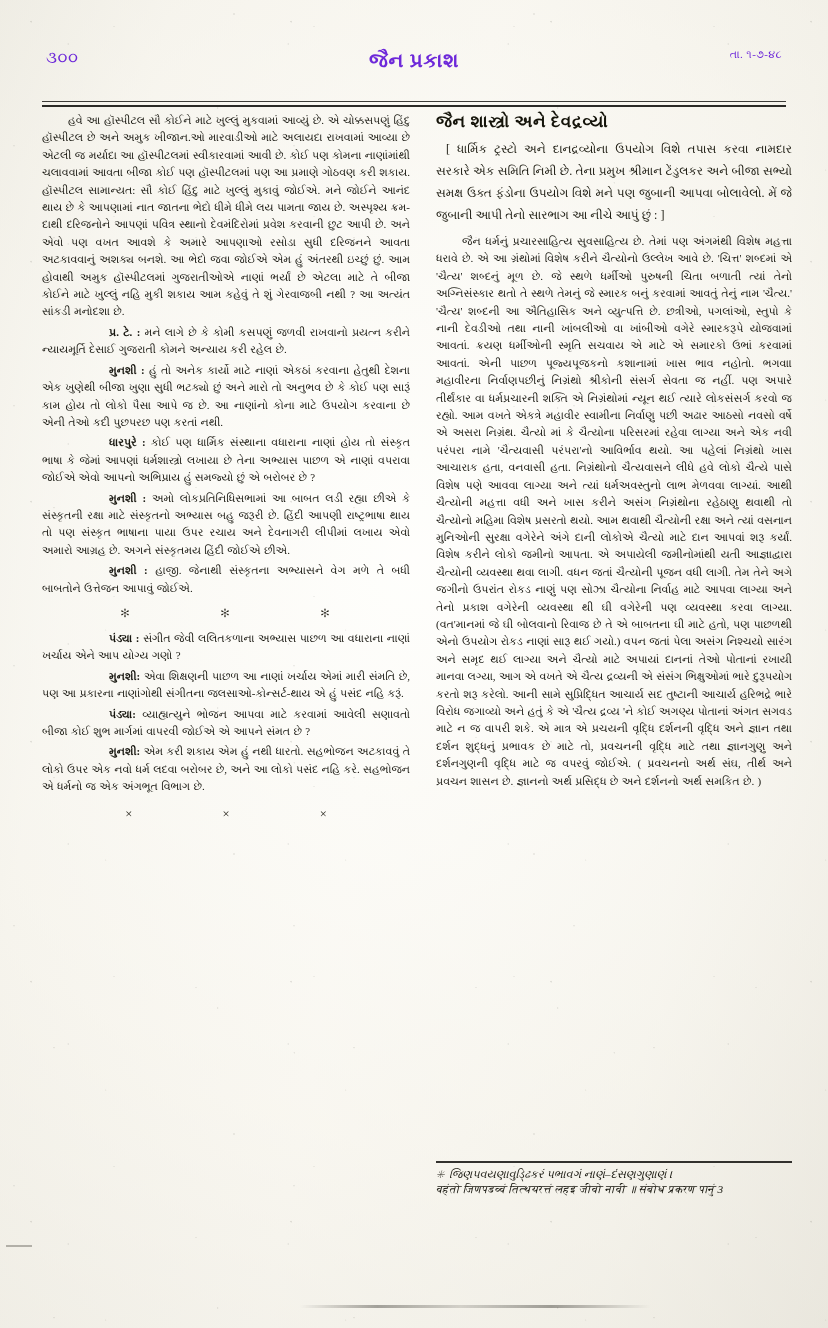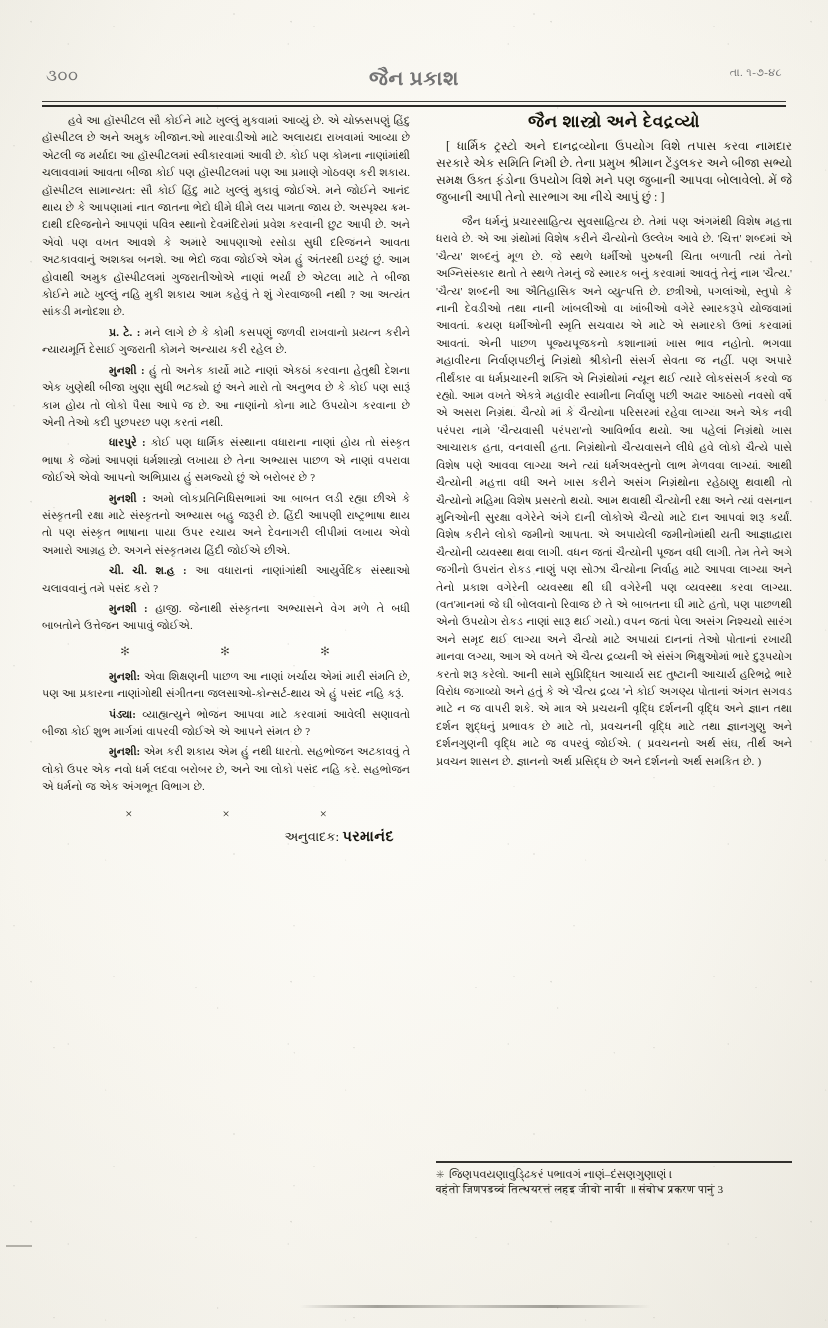--- a/index.html
+++ b/index.html
@@ -34,23 +34,23 @@
       radial-gradient(circle at 18% 88%, rgba(90,88,80,.22) 0 .6px, transparent 1.1px),
       radial-gradient(circle at 70% 95%, rgba(90,88,80,.18) 0 .6px, transparent 1.1px),
       radial-gradient(circle at 57% 14%, rgba(90,88,80,.16) 0 .5px, transparent 1px);
     background-size:260px 240px,300px 280px,220px 200px,340px 300px,280px 260px,320px 290px,240px 230px,300px 270px,280px 250px,200px 190px;
   }
 
   .content{position:absolute;inset:0;}
 
   
   .runhead{
-    position:absolute;left:46px;right:46px;top:66px;height:26px;
+    position:absolute;left:46px;right:46px;top:48px;height:26px;
     display:flex;align-items:flex-start;justify-content:space-between;
-    color:#737373;
+    color:#6d28d9;
   }
   .runhead .folio{font-size:16.5px;letter-spacing:.5px;}
   .runhead .mast{font-size:20px;font-weight:700;letter-spacing:.6px;
     position:absolute;left:50%;transform:translateX(-50%);top:1px;}
   .runhead .issue-date{font-size:11px;letter-spacing:.4px;}
 
   .rule-double{
     position:absolute;left:42px;right:42px;top:101px;height:5px;
   }
   .rule-double::before,.rule-double::after{
@@ -76,28 +76,27 @@
     text-justify:inter-word;
     color:#17160f;
     text-indent:26px;
     word-spacing:.6px;
   }
   .spk{font-weight:700;margin-left:41px;}
 
   
   .art-title{
     margin:0 0 6px 0;
-    text-align:center;
     font-size:17px;
     font-weight:700;
     letter-spacing:.5px;
     color:#141309;
   }
   p.standfirst{
-    font-size:12.1px;line-height:17px;text-align:justify;color:#1a190f;
+    font-size:12.1px;line-height:22px;text-align:justify;color:#1a190f;
     margin:0 0 7px 0;text-indent:10px;
   }
 
   
   .ast-row{
     display:flex;justify-content:space-around;
     margin:9px 34px 9px 34px;font-size:12px;color:#232118;letter-spacing:2px;
   }
   .x-row{
     display:flex;justify-content:space-around;
@@ -106,21 +105,21 @@
   .credit{
     margin:4px 0 0 0;text-align:right;font-size:13px;color:#14130c;padding-right:16px;
   }
   .credit .name{font-weight:700;font-size:14.5px;letter-spacing:.4px;}
 
   
   .footnote{
     position:absolute;left:0;right:0;bottom:0;
   }
   .fn-rule{height:1.6px;background:#1d1c18;margin:0 0 4px 0;width:100%;opacity:.9;}
-  .fn-line{font-size:11.3px;line-height:15.6px;color:#191810;margin:0;text-align:left;}
+  .fn-line{font-size:11.3px;line-height:15.6px;color:#191810;margin:0;text-align:left;font-style:italic;}
   .fn-star{font-size:11px;vertical-align:top;margin-right:2px;}
 
   
   .smudge{
     position:absolute;left:300px;top:1305px;width:350px;height:3px;
     background:linear-gradient(90deg,rgba(40,38,32,0) 0%,rgba(40,38,32,.40) 22%,rgba(40,38,32,.16) 46%,rgba(40,38,32,.42) 72%,rgba(40,38,32,0) 100%);
     filter:blur(.6px);pointer-events:none;
   }
   .edge-mark{
     position:absolute;left:6px;top:1245px;width:26px;height:2px;
@@ -164,36 +163,36 @@
         <p class="para">
           <span class="spk">ધારપુરે :</span>
           <span>કોઈ પણ ધાર્મિક સંસ્થાના વધારાના નાણાં હોય તો સંસ્કૃત ભાષા કે જેમાં આપણાં ધર્મશાસ્ત્રો લખાયા છે તેના અભ્યાસ પાછળ એ નાણાં વપરાવા જોઈએ એવો આપનો અભિપ્રાય હું સમજ્યો છું એ બરોબર છે ?</span>
         </p>
 
         <p class="para">
           <span class="spk">મુનશી :</span>
           <span>અમો લોકપ્રતિનિધિસભામાં આ બાબત લડી રહ્યા છીએ કે સંસ્કૃતની રક્ષા માટે સંસ્કૃતનો અભ્યાસ બહુ જરૂરી છે. હિંદી આપણી રાષ્ટ્રભાષા થાય તો પણ સંસ્કૃત ભાષાના પાયા ઉપર રચાય અને દેવનાગરી લીપીમાં લખાય એવો અમારો આગ્રહ છે. અગને સંસ્કૃતમય હિંદી જોઈએ છીએ.</span>
         </p>
 
-        <p class="para">
-          <span class="spk">ચી. ચી. શ.હ :</span>
-          <span>આ વધારાનાં નાણાંગાંથી આયુર્વેદિક સંસ્થાઓ ચલાવવાનું તમે પસંદ કરો ?</span>
-        </p>
 
         <p class="para">
           <span class="spk">મુનશી :</span>
           <span>હાજી. જેનાથી સંસ્કૃતના અભ્યાસને વેગ મળે તે બધી બાબતોને ઉત્તેજન આપાવું જોઈએ.</span>
         </p>
 
         <div class="ast-row">
           <span>✻</span>
           <span>✻</span>
           <span>✻</span>
         </div>
 
+        <p class="para">
+          <span class="spk">પંડ્યા :</span>
+          <span>સંગીત જેવી લલિતકળાના અભ્યાસ પાછળ આ વધારાના નાણાં ખર્ચાય એને આપ યોગ્ય ગણો ?</span>
+        </p>
 
         <p class="para">
           <span class="spk">મુનશી:</span>
           <span>એવા શિક્ષણની પાછળ આ નાણાં ખર્ચાય એમાં મારી સંમતિ છે, પણ આ પ્રકારના નાણાંગોથી સંગીતના જલસાઓ-કોન્સર્ટ-થાય એ હું પસંદ નહિ કરૂં.</span>
         </p>
 
         <p class="para">
           <span class="spk">પંડ્યા:</span>
           <span>વ્યાહ્યત્યુને ભોજન આપવા માટે કરવામાં આવેલી સણાવતો બીજા કોઈ શુભ માર્ગમાં વાપરવી જોઈએ એ આપને સંમત છે ?</span>
         </p>
@@ -202,24 +201,20 @@
           <span class="spk">મુનશી:</span>
           <span>એમ કરી શકાય એમ હું નથી ધારતો. સહભોજન અટકાવવું તે લોકો ઉપર એક નવો ધર્મ લદવા બરોબર છે, અને આ લોકો પસંદ નહિ કરે. સહભોજન એ ધર્મનો જ એક અંગભૂત વિભાગ છે.</span>
         </p>
 
         <div class="x-row">
           <span>×</span>
           <span>×</span>
           <span>×</span>
         </div>
 
-        <p class="credit">
-          <span>અનુવાદક:</span>
-          <span class="name">પરમાનંદ</span>
-        </p>
       </div>
 
       <div class="col col-right">
 
         <h1 class="art-title">જૈન શાસ્ત્રો અને દેવદ્રવ્યો</h1>
 
         <p class="standfirst">[ ધાર્મિક ટ્રસ્ટો અને દાનદ્રવ્યોના ઉપયોગ વિશે તપાસ કરવા નામદાર સરકારે એક સમિતિ નિમી છે. તેના પ્રમુખ શ્રીમાન ટેંડુલકર અને બીજા સભ્યો સમક્ષ ઉક્ત ફંડોના ઉપયોગ વિશે મને પણ જુબાની આપવા બોલાવેલો. મેં જે જુબાની આપી તેનો સારભાગ આ નીચે આપું છું : ]</p>
 
         <p class="para">જૈન ધર્મનું પ્રચારસાહિત્ય સુવસાહિત્ય છે. તેમાં પણ અંગમંથી વિશેષ મહત્તા ધરાવે છે. એ આ ગ્રંથોમાં વિશેષ કરીને ચૈત્યોનો ઉલ્લેખ આવે છે. 'ચિત્ત' શબ્દમાં એ 'ચૈત્ય' શબ્દનું મૂળ છે. જે સ્થળે ધર્મીઓ પુરુષની ચિતા બળાતી ત્યાં તેનો અગ્નિસંસ્કાર થતો તે સ્થળે તેમનું જે સ્મારક બનું કરવામાં આવતું તેનું નામ 'ચૈત્ય.' 'ચૈત્ય' શબ્દની આ ઐતિહાસિક અને વ્યુત્પત્તિ છે. છત્રીઓ, પગલાંઓ, સ્તુપો કે નાની દેવડીઓ તથા નાની ખાંબલીઓ વા ખાંબીઓ વગેરે સ્મારકરૂપે યોજવામાં આવતાં. ક્રયણ ધર્મીઓની સ્મૃતિ સચવાય એ માટે એ સમારકો ઉભાં કરવામાં આવતાં. એની પાછળ પૂજ્યપૂજકનો કશાનામાં ખાસ ભાવ નહોતો. ભગવા। મહાવીરના નિર્વાણપછીનું નિગ્રંથો શ્રીકોની સંસર્ગ સેવતા જ નહીં. પણ અપારે તીર્થંકાર વા ધર્મપ્રચારની શક્તિ એ નિગ્રંથોમાં ન્યૂન થઈ ત્યારે લોકસંસર્ગ કરવો જ રહ્યો. આમ વખતે એકત્રે મહાવીર સ્વામીના નિર્વાણુ પછી અઢાર આઠસો નવસો વર્ષે એ અસરા નિગ્રંથ. ચૈત્યો માં કે ચૈત્યોના પરિસરમાં રહેવા લાગ્યા અને એક નવી પરંપરા નામે 'ચૈત્યવાસી પરંપરા'નો આવિર્ભાવ થયો. આ પહેલાં નિગ્રંથો ખાસ આચારાક હતા, વનવાસી હતા. નિગ્રંથોનો ચૈત્યવાસને લીધે હવે લોકો ચૈત્યે પાસે વિશેષ પણે આવવા લાગ્યા અને ત્યાં ધર્મઅવસ્તુનો લાભ મેળવવા લાગ્યાં. આથી ચૈત્યોની મહત્તા વધી અને ખાસ કરીને અસંગ નિગ્રંથોના રહેઠાણુ થવાથી તો ચૈત્યોનો મહિમા વિશેષ પ્રસરતો થયો. આમ થવાથી ચૈત્યોની રક્ષા અને ત્યાં વસનાન મુનિઓની સુરક્ષા વગેરેને અંગે દાની લોકોએ ચૈત્યો માટે દાન આપવાં શરૂ કર્યાં. વિશેષ કરીને લોકો જમીનો આપતા. એ અપાયેલી જમીનોમાંથી યતી આજ્ઞાદ્વારા ચૈત્યોની વ્યવસ્થા થવા લાગી. વધન જતાં ચૈત્યોની પૂજન વધી લાગી. તેમ તેને અગે જગીનો ઉપરાંત રોકડ નાણું પણ સોઝા ચૈત્યોના નિર્વાહ માટે આપવા લાગ્યા અને તેનો પ્રકાશ વગેરેની વ્યવસ્થા થી ઘી વગેરેની પણ વ્યવસ્થા કરવા લાગ્યા. (વત'માનમાં જે ઘી બોલવાનો રિવાજ છે તે એ બાબતના ઘી માટે હતો, પણ પાછળથી એનો ઉપયોગ રોકડ નાણાં સારૂ થઈ ગયો.) વપન જતાં પેલા અસંગ નિશ્ચયો સારંગ અને સમૃદ થઈ લાગ્યા અને ચૈત્યો માટે અપાયાં દાનનાં તેઓ પોતાનાં રખાયી માનવા લગ્યા, આગ એ વખતે એ ચૈત્ય દ્રવ્યની એ સંસંગ ભિક્ષુઓમાં ભારે દુરૂપયોગ કરતો શરૂ કરેલો. આની સામે સુપ્રિદ્ધિત આચાર્ય સદ તુષ્ટાની આચાર્ય હરિભદ્રે ભારે વિરોધ જગાવ્યો અને હતું કે એ 'ચૈત્ય દ્રવ્ય 'ને કોઈ અગણ્ય પોતાનાં અંગત સગવડ માટે ન જ વાપરી શકે. એ માત્ર એ પ્રચયની વૃદ્ધિ દર્શનની વૃદ્ધિ અને જ્ઞાન તથા દર્શન શુદ્ધનું પ્રભાવક છે માટે તો, પ્રવચનની વૃદ્ધિ માટે તથા જ્ઞાનગુણુ અને દર્શનગુણની વૃદ્ધિ માટે જ વપરવું જોઈએ. ( પ્રવચનનો અર્થ સંઘ, તીર્થ અને પ્રવચન શાસન છે. જ્ઞાનનો અર્થ પ્રસિદ્ધ છે અને દર્શનનો અર્થ સમકિત છે. )</p>
 

